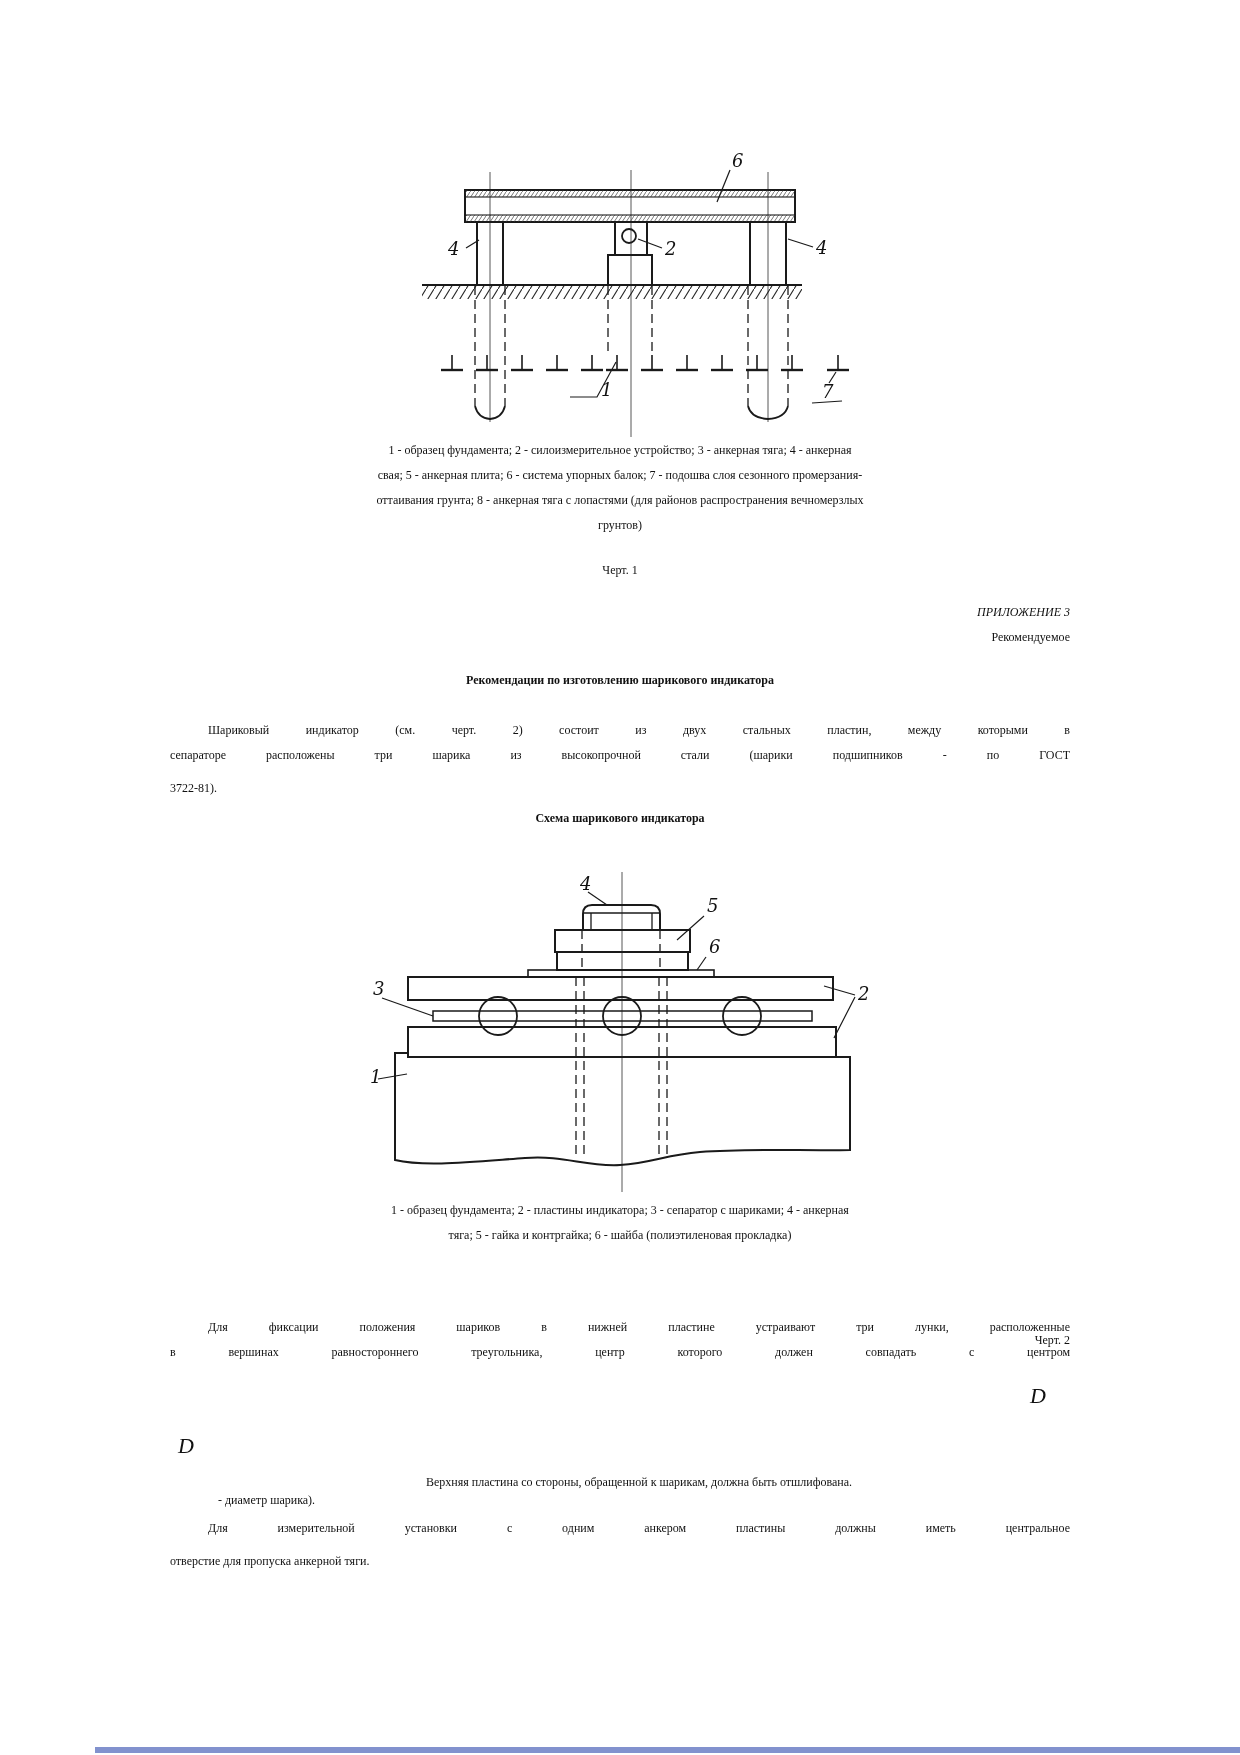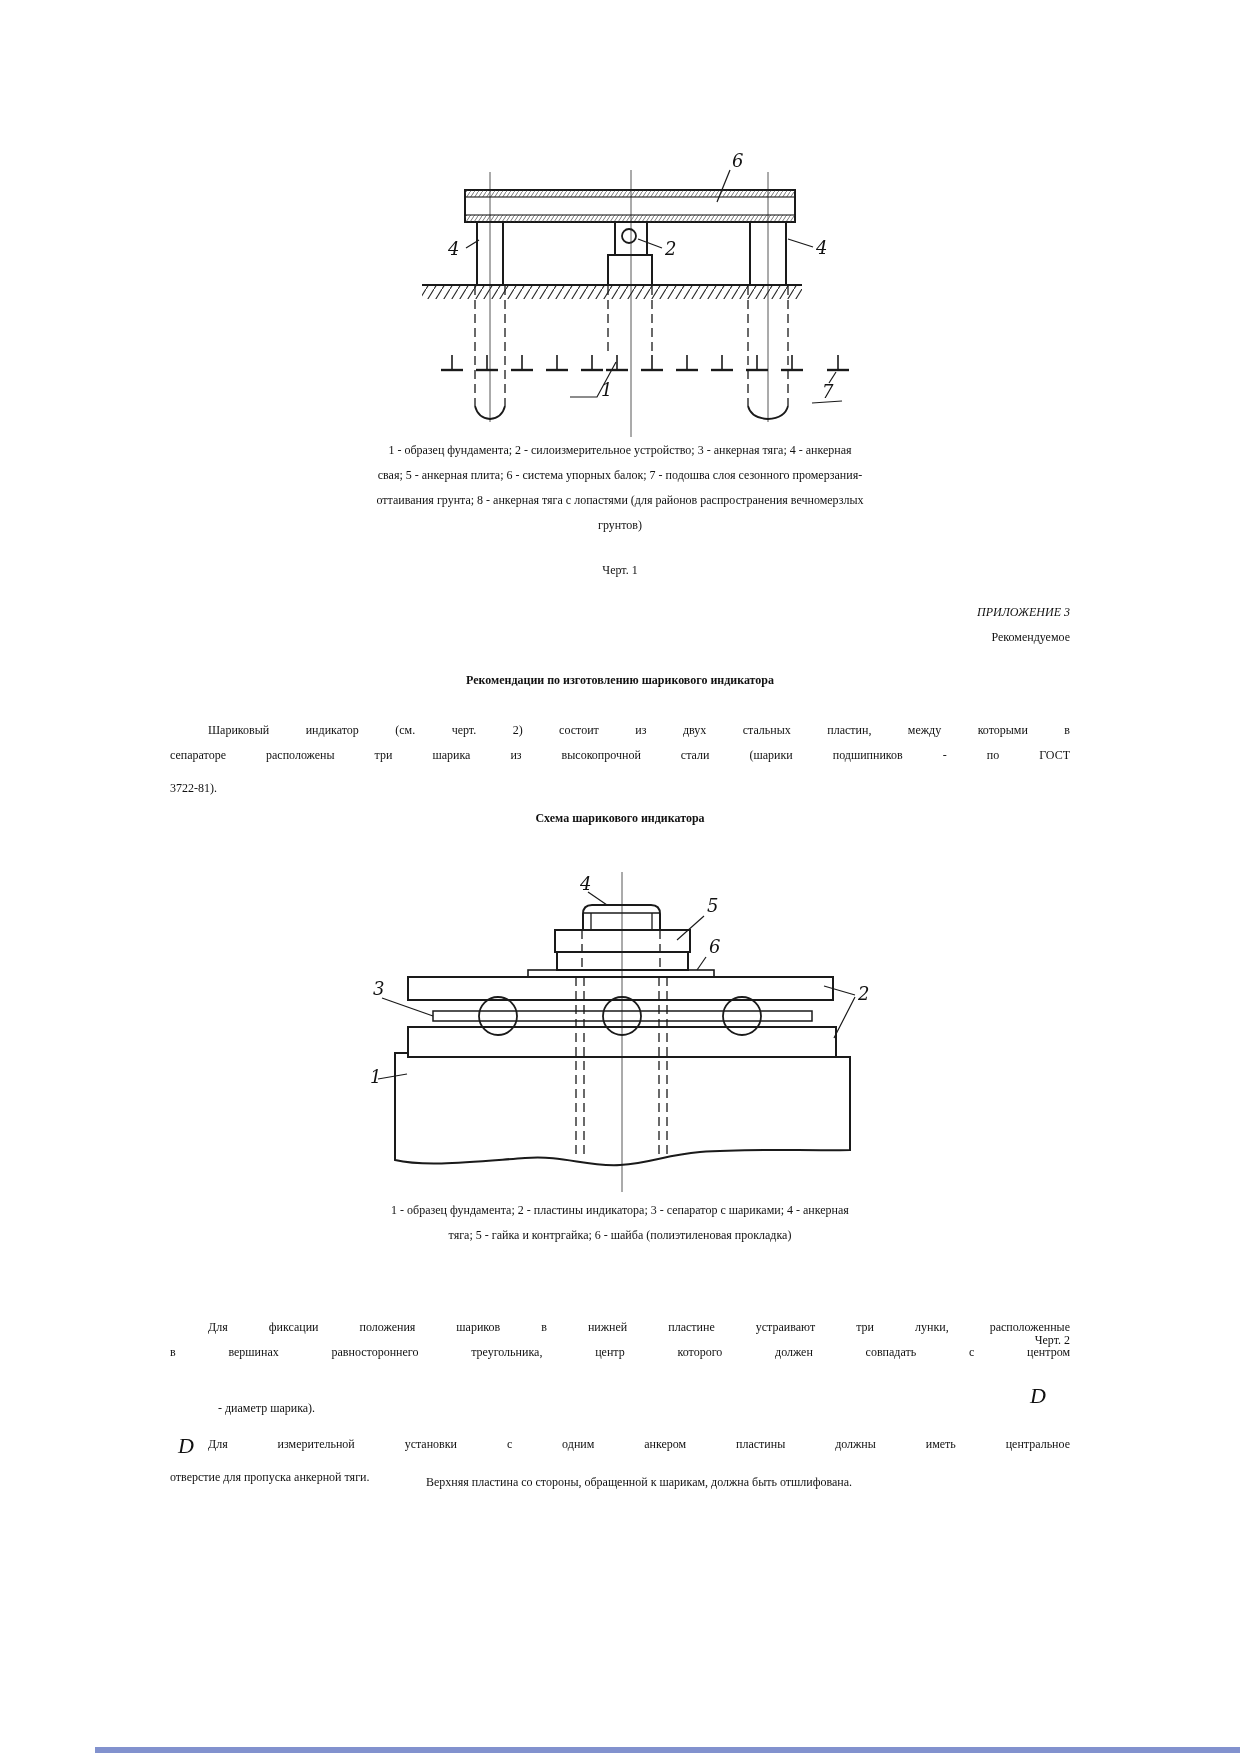--- a/index.html
+++ b/index.html
@@ -204,25 +204,25 @@
 
   <div class="abs txt center caption" style="top:1198px;">1 - образец фундамента; 2 - пластины индикатора; 3 - сепаратор с шариками; 4 - анкерная
 тяга; 5 - гайка и контргайка; 6 - шайба (полиэтиленовая прокладка)</div>
   <div class="abs txt center" style="top:1328px;text-align:right;">Черт. 2</div>
 
   <div class="abs txt" style="top:1315px;">
     <div class="jline indent">Для фиксации положения шариков в нижней пластине устраивают три лунки, расположенные</div>
     <div class="jline">в вершинах равностороннего треугольника, центр которого должен совпадать с центром</div>
   </div>
   <div class="abs txt right dsym" style="top:1384px;padding-right:24px;box-sizing:border-box;">D</div>
-  <div class="abs txt" style="top:1396px;padding-left:48px;box-sizing:border-box;">- диаметр шарика).</div>
+  <div class="abs txt" style="top:1488px;padding-left:48px;box-sizing:border-box;">- диаметр шарика).</div>
   <div class="abs txt dsym" style="top:1434px;padding-left:8px;box-sizing:border-box;">D</div>
 
   <div class="abs txt indent" style="top:1470px;">Верхняя пластина со стороны, обращенной к шарикам, должна быть отшлифована.</div>
 
-  <div class="abs txt" style="top:1432px;">
+  <div class="abs txt" style="top:1516px;">
     <div class="jline indent">Для измерительной установки с одним анкером пластины должны иметь центральное</div>
     <div class="lleft">отверстие для пропуска анкерной тяги.</div>
   </div>
 
   <div class="abs bluestrip" style="top:1747px;left:95px;width:1145px;height:6px;"></div>
 
 </div>
 
 </body></html>

